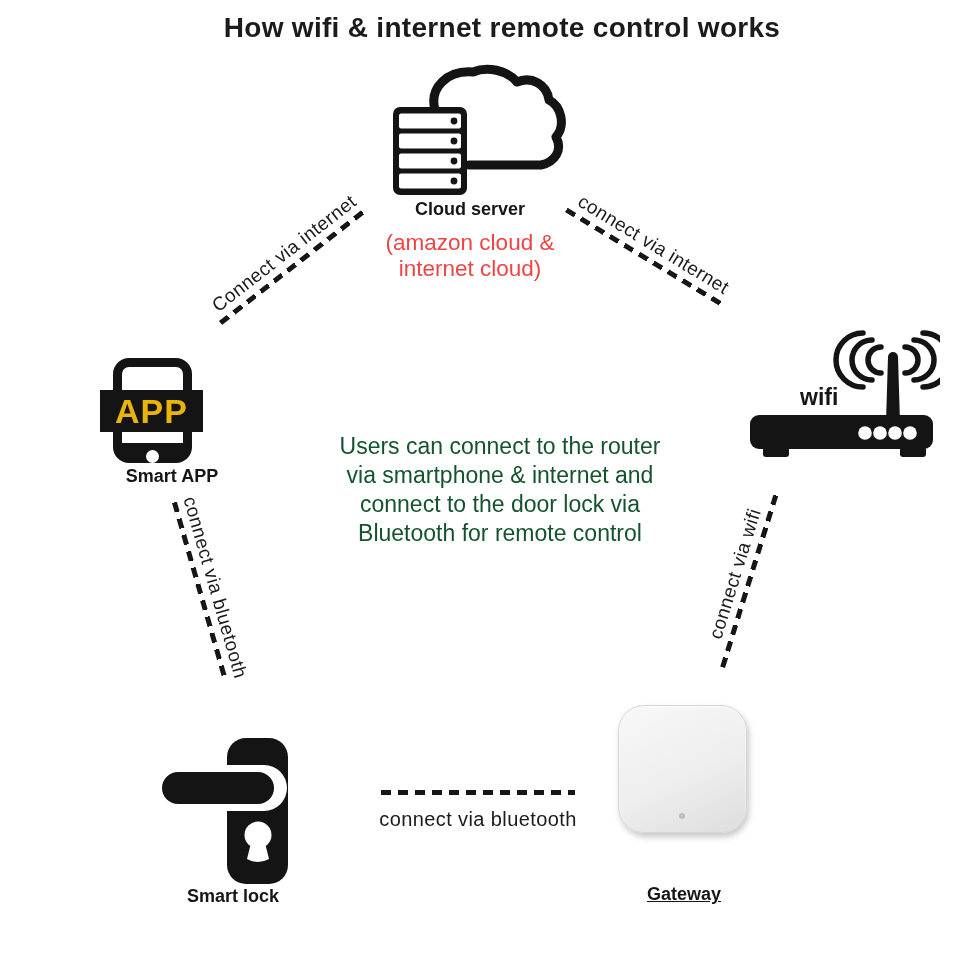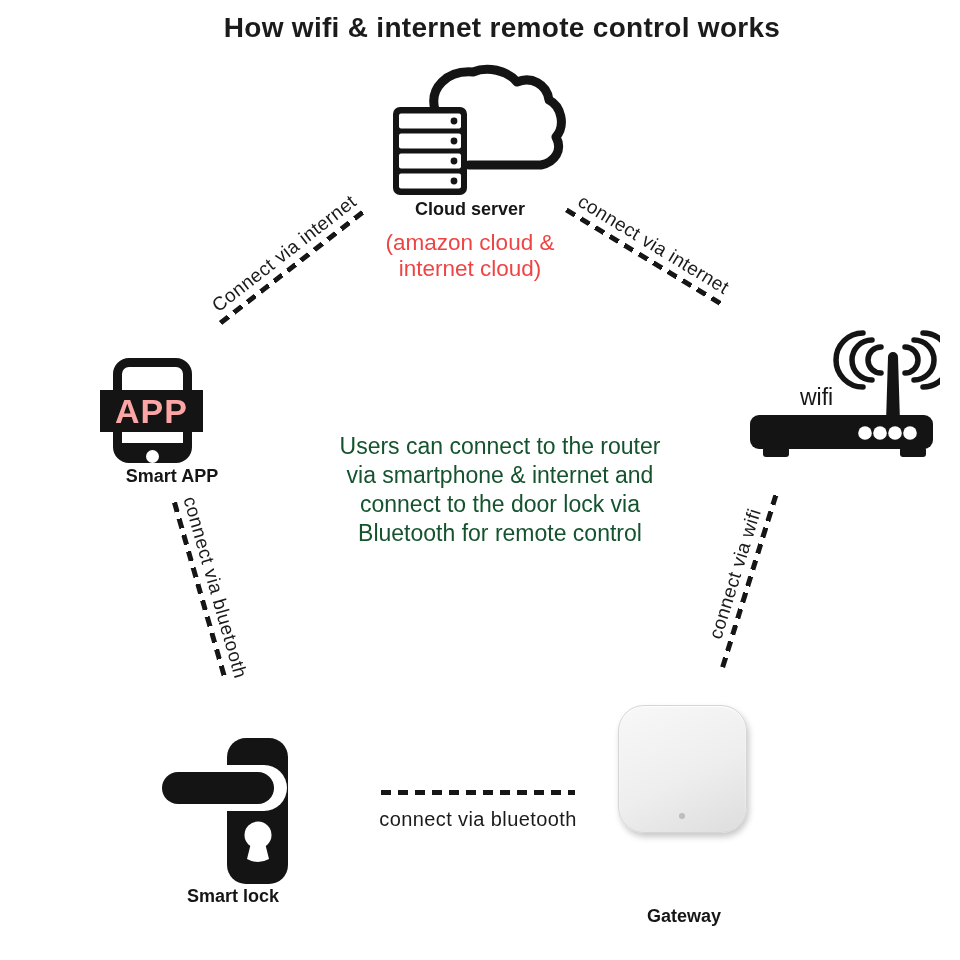--- a/index.html
+++ b/index.html
@@ -7,34 +7,34 @@
     position:relative;width:960px;height:960px;background:#ffffff;overflow:hidden;
     font-family:"Liberation Sans","DejaVu Sans",sans-serif;color:#161616;
   }
   .abs{position:absolute;}
   .title{
     position:absolute;left:0;top:12px;width:960px;text-align:center;
     font-size:28px;font-weight:700;letter-spacing:.3px;color:#1b1b1b;margin-left:22px;
   }
   .big-label{position:absolute;text-align:center;font-weight:700;font-size:18px;color:#161616;white-space:nowrap;}
   .node-sub{position:absolute;text-align:center;font-size:22.5px;color:#ef4444;white-space:nowrap;}
-  .wifi-tag{position:absolute;left:800px;top:384px;font-size:23px;font-weight:400;color:#161616;}
+  .wifi-tag{position:absolute;left:800px;top:384px;font-size:23px;font-weight:700;color:#161616;}
   .note{
     position:absolute;left:305px;top:432px;width:390px;text-align:center;
     font-size:23px;line-height:29px;color:#14532d;
   }
   
   .phone{
     position:absolute;left:113px;top:358px;width:79px;height:105px;box-sizing:border-box;
     border:9px solid #141414;border-bottom-width:20px;border-radius:16px;background:#ffffff;
   }
   .app-band{
     position:absolute;left:100px;top:390px;width:103px;height:42px;background:#141414;
     display:flex;align-items:center;justify-content:center;
-    color:#fca5a5;font-weight:800;font-size:34px;letter-spacing:1px;line-height:1;
+    color:#eab308;font-weight:800;font-size:34px;letter-spacing:1px;line-height:1;
   }
   .home-dot{position:absolute;left:146px;top:450px;width:13px;height:13px;border-radius:50%;background:#ffffff;}
   
   .gateway{
     position:absolute;left:618px;top:705px;width:129px;height:128px;border-radius:26px;
     background:linear-gradient(155deg,#f8f8f8 0%,#eeeeee 55%,#dddddd 100%);
     box-shadow:2px 4px 6px rgba(0,0,0,.22), inset 0 1px 2px rgba(255,255,255,.9);
     border:1px solid #d6d6d6;box-sizing:border-box;
   }
   .gateway-led{position:absolute;left:679px;top:813px;width:6px;height:6px;border-radius:50%;background:#bdbdbd;}
@@ -110,21 +110,21 @@
     <rect x="22" y="42" width="112" height="32" rx="16" fill="#141414"></rect>
     <g fill="#ffffff">
       <circle cx="118" cy="105" r="13.5"></circle>
       <path d="M 111.5 111 L 124.5 111 L 129 129 Q 118 135 107 129 Z"></path>
     </g>
   </svg>
   <div class="big-label" style="left:133px;top:886px;width:200px;">Smart lock</div>
 
   <div class="gateway"></div>
   <div class="gateway-led"></div>
-  <div class="big-label" style="left:584px;top:906px;width:200px;">Gateway</div>
+  <div class="big-label" style="left:584px;top:884px;width:200px;text-decoration:underline;">Gateway</div>
 
   <div class="note">
     <div>Users can connect to the router</div>
     <div>via smartphone &amp; internet and</div>
     <div>connect to the door lock via</div>
     <div>Bluetooth for remote control</div>
   </div>
 
   <div class="link link-1">
     <div class="lbl">Connect via internet</div>

